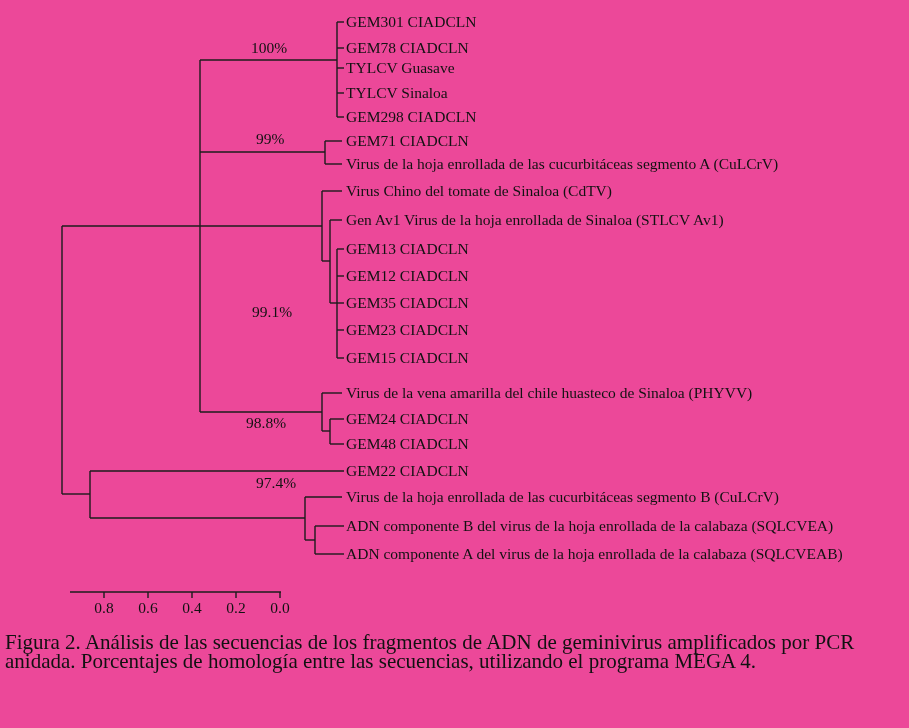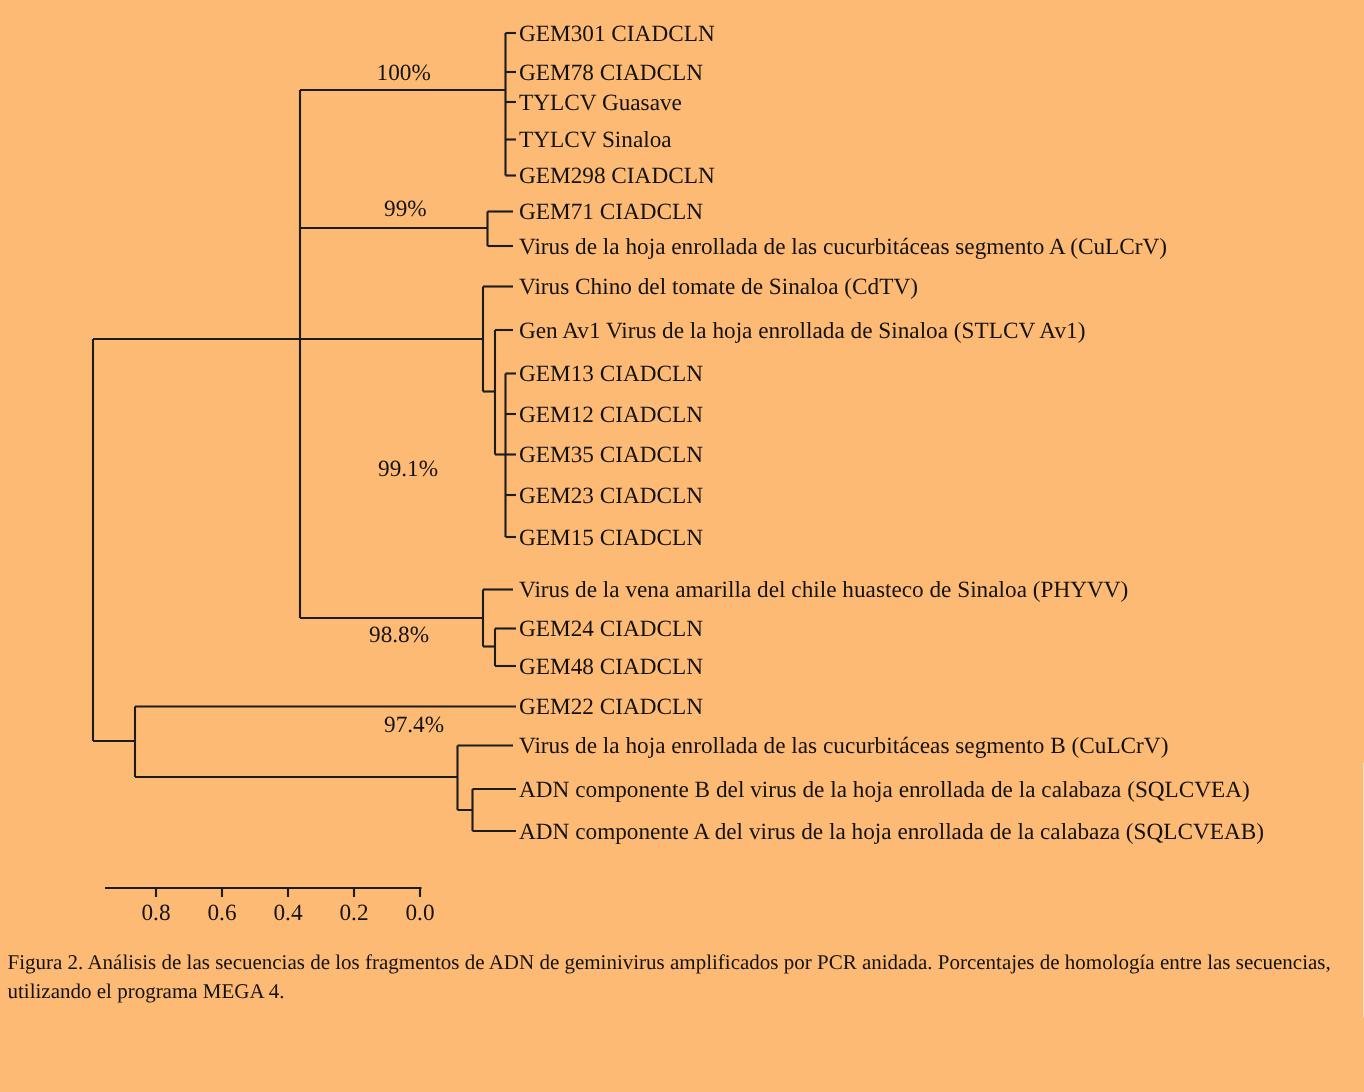--- a/index.html
+++ b/index.html
@@ -4,21 +4,21 @@
 <style>
   html, body {
     margin: 0;
     padding: 0;
     background: #ffffff;
   }
   .page {
     position: relative;
     width: 909px;
     height: 728px;
-    background: #fdba74;
+    background: #ec4899;
     font-family: "Liberation Serif", serif;
     color: #111111;
     overflow: hidden;
   }
   #tree-svg {
     position: absolute;
     left: 0;
     top: 0;
     width: 909px;
     height: 625px;
@@ -33,21 +33,21 @@
     fill: #121212;
   }
   #tree-svg text.scale-tick-label {
     text-anchor: middle;
   }
   .caption {
     position: absolute;
     left: 5px;
     top: 633px;
     width: 899px;
-    font-size: 14px;
+    font-size: 21px;
     line-height: 19.2px;
   }
   .caption p {
     margin: 0;
   }
 </style>
 </head>
 <body>
 
 <div class="page">

